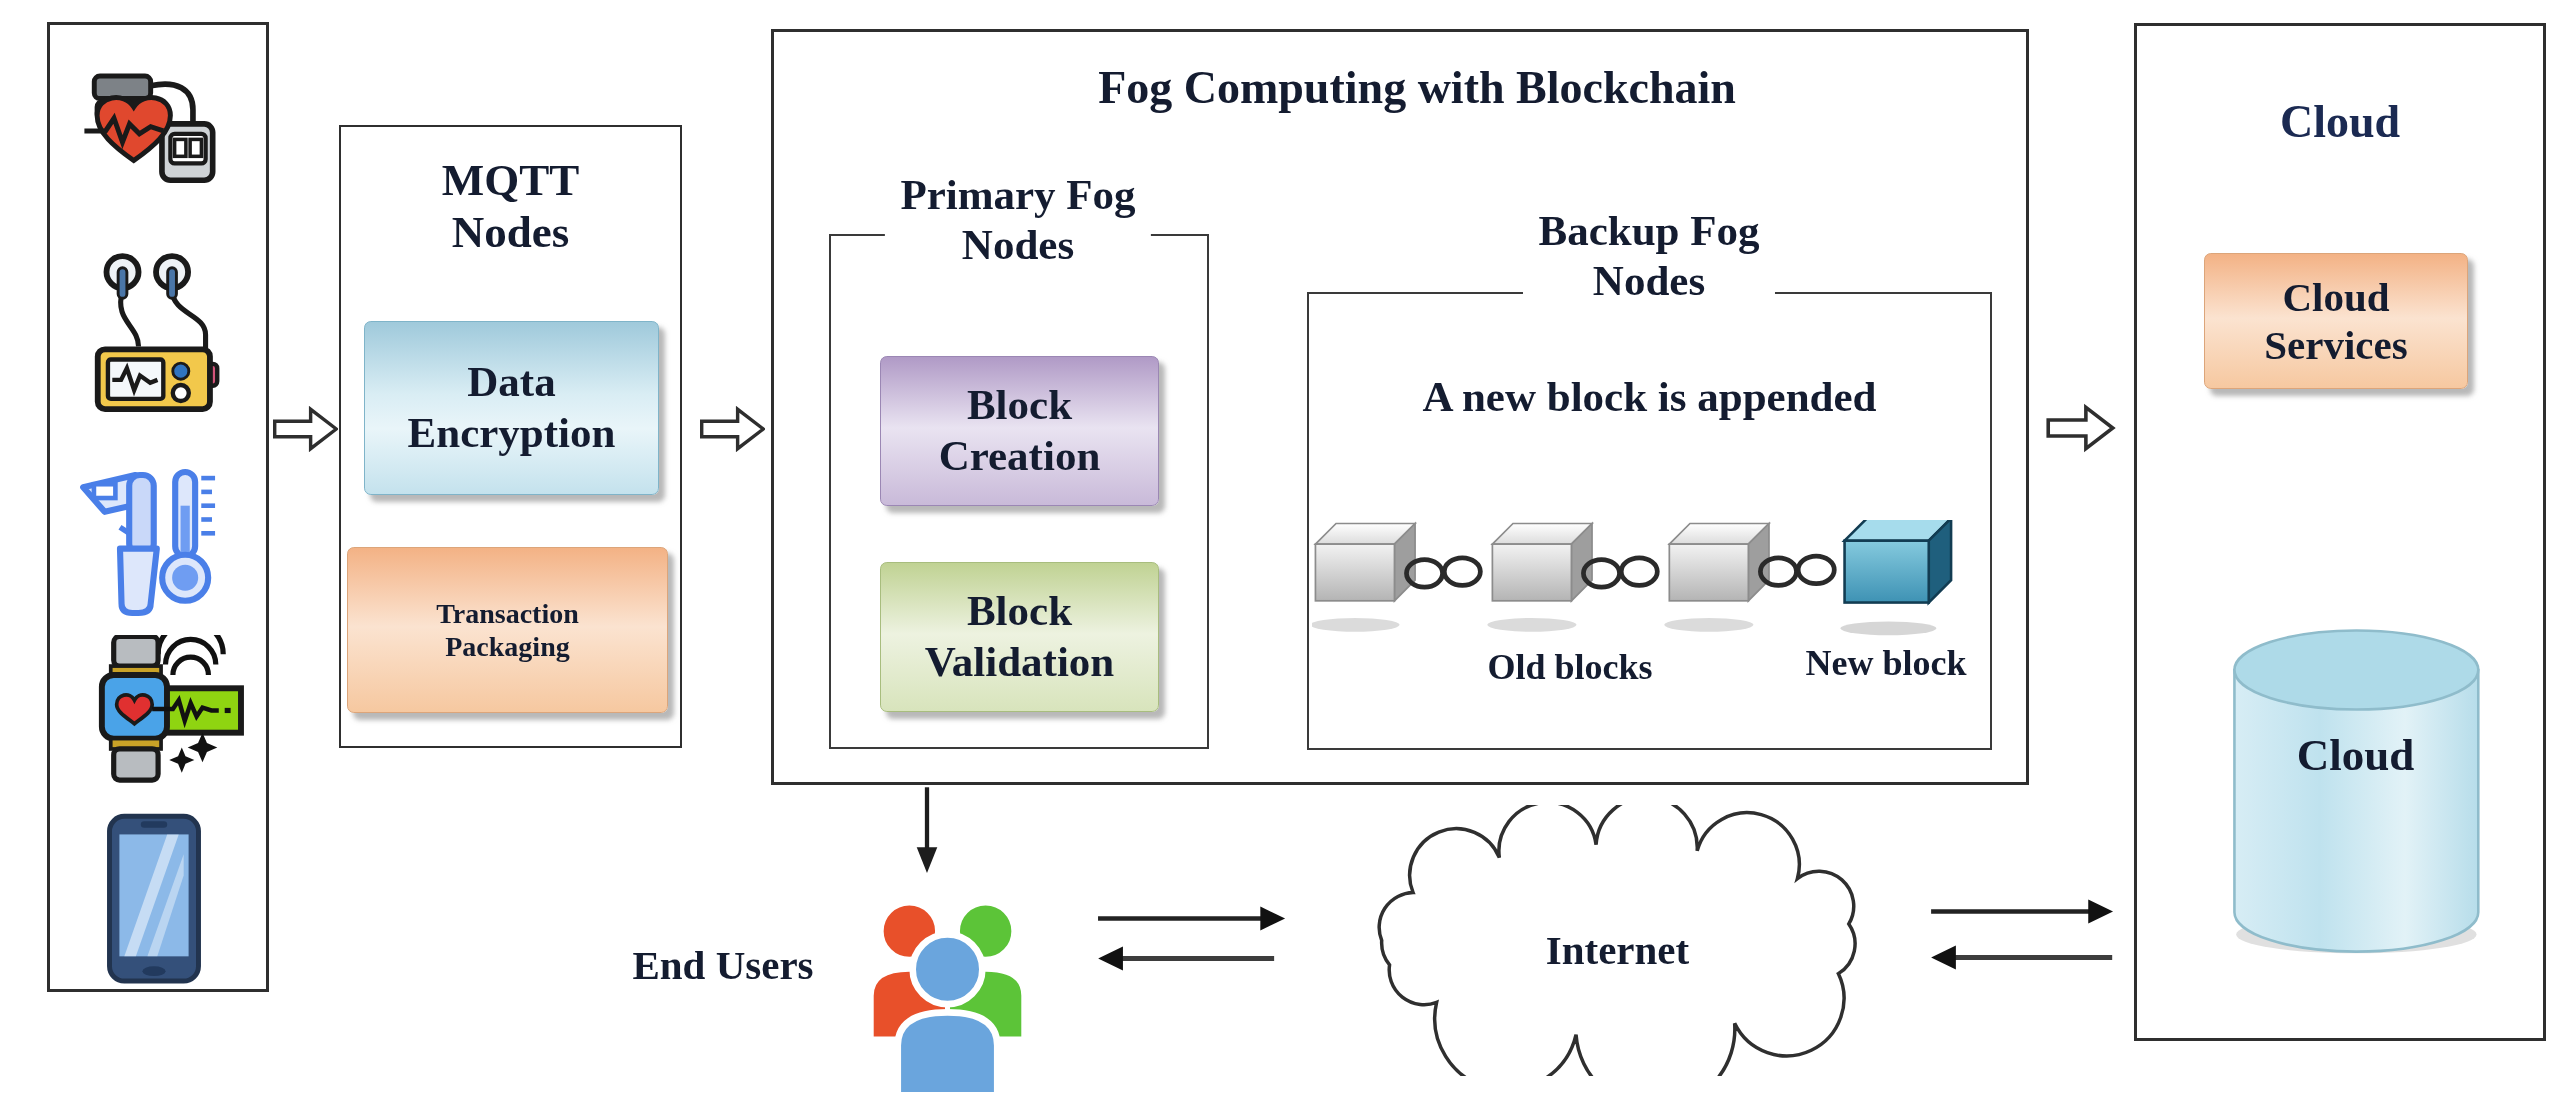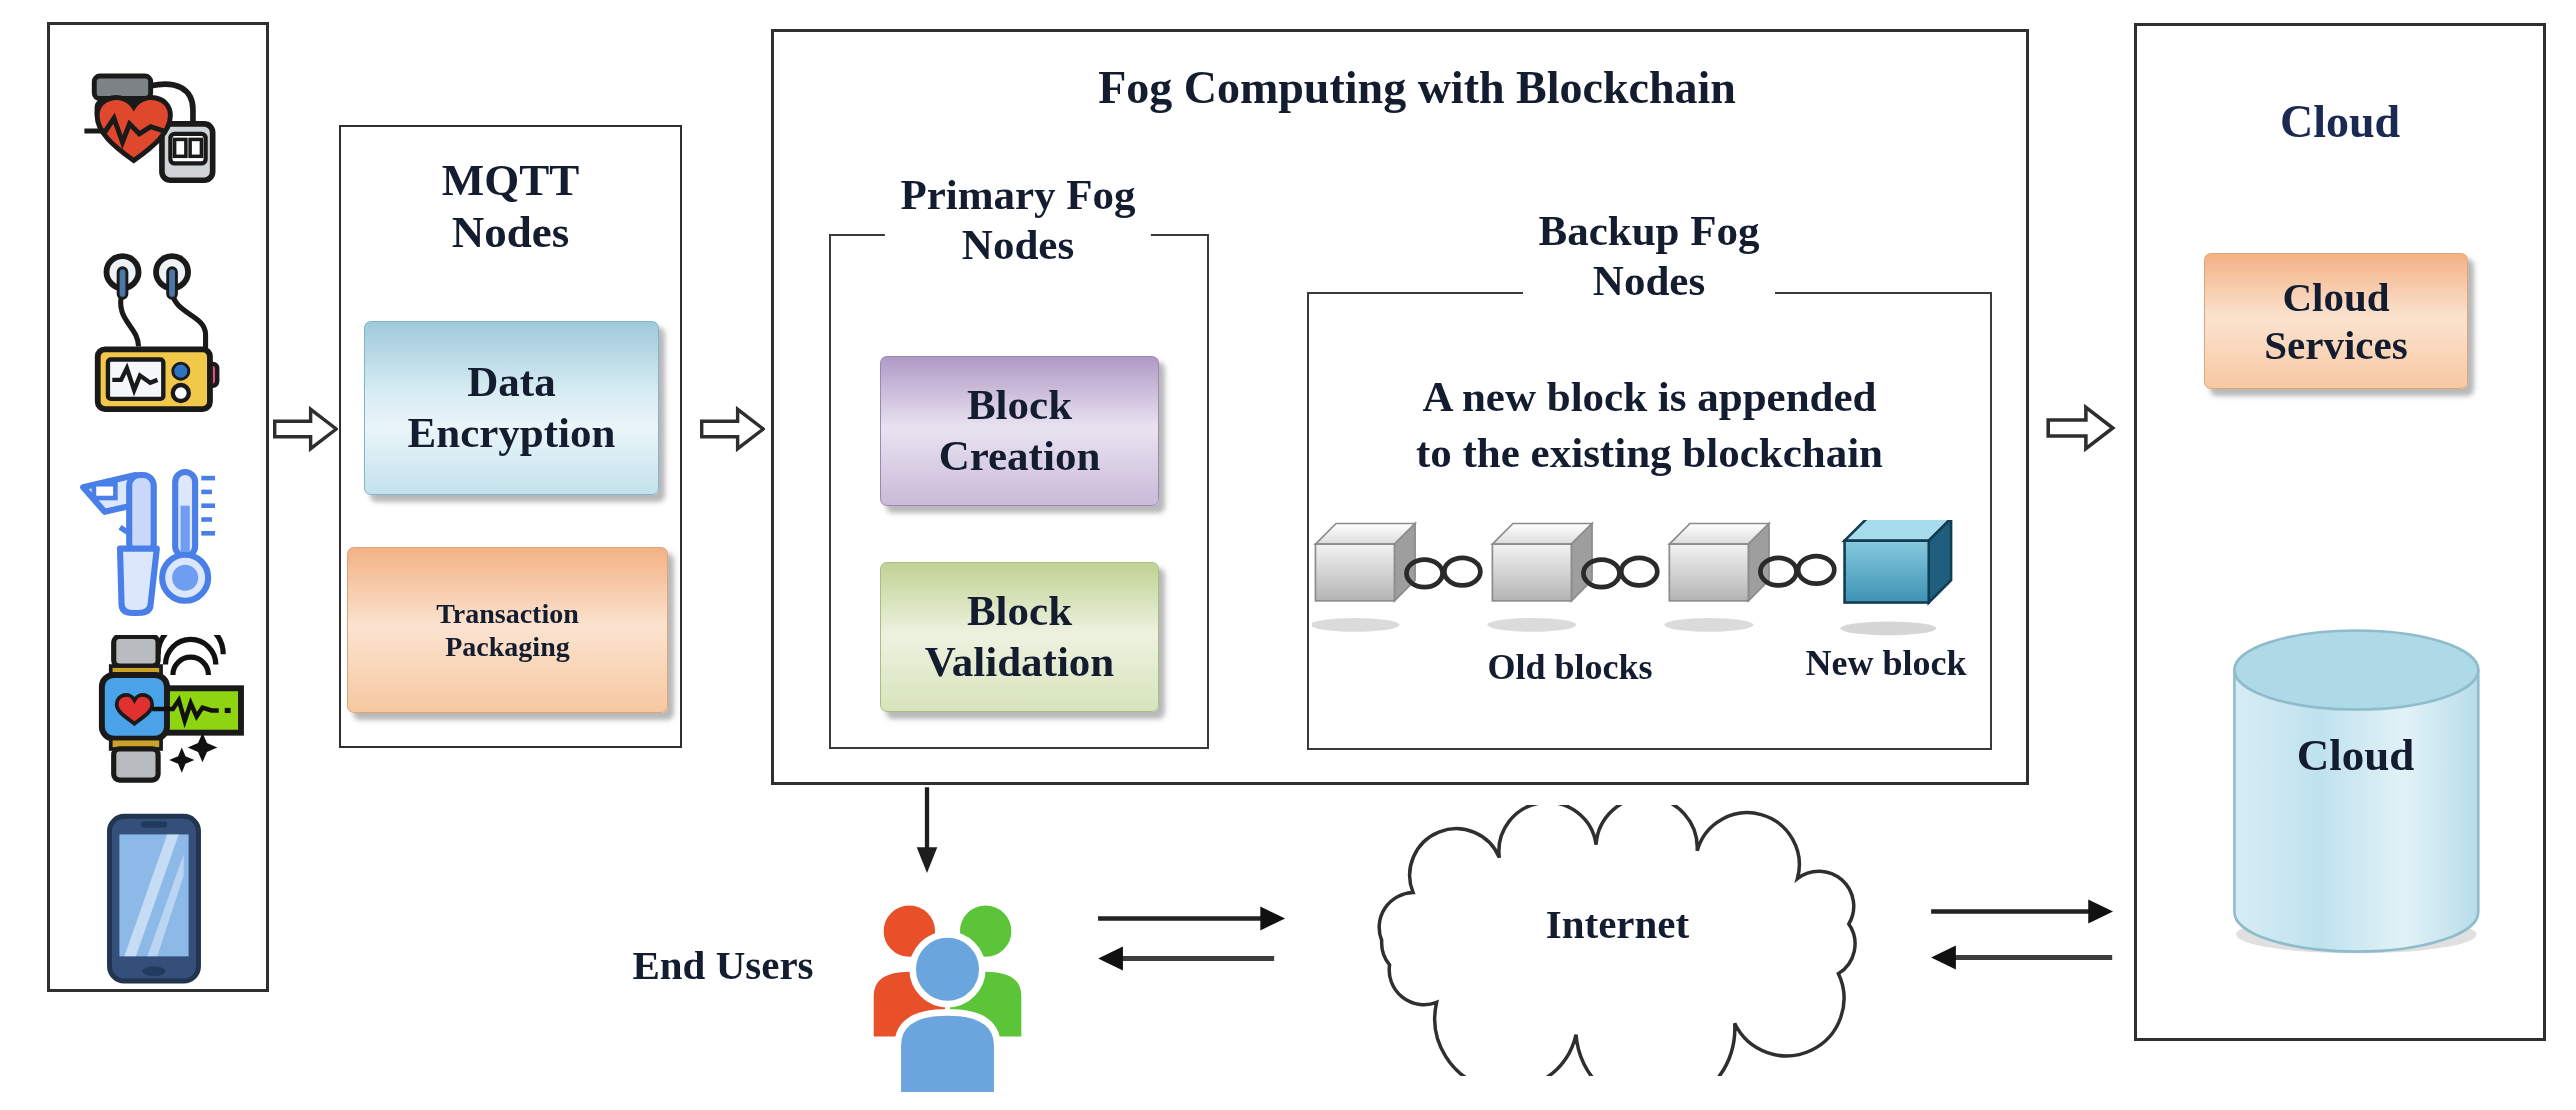--- a/index.html
+++ b/index.html
@@ -156,21 +156,20 @@
     <div>Validation</div>
   </div>
 
   <div class="group-box" style="left:1307px;top:292px;width:685px;height:458px;"></div>
   <div class="bracket-label" style="left:1649px;top:206px;transform:translateX(-50%);">
     <div>Backup Fog</div>
     <div>Nodes</div>
   </div>
   <div class="title t50 abs" style="left:1392px;top:369px;width:515px;line-height:1.3;">
     <div>A new block is appended</div>
-    <div>to the existing blockchain</div>
   </div>
 
   <svg class="abs" style="left:1312px;top:520px;" width="670" height="129" viewBox="0 0 780 150">
     <defs>
       <linearGradient id="gFront" x1="0" y1="0" x2="0" y2="1">
         <stop offset="0" stop-color="#f2f2f2"></stop>
           <stop offset="1" stop-color="#b4b4b4"></stop>
       </linearGradient>
       <linearGradient id="gTop" x1="0" y1="0" x2="0" y2="1">
         <stop offset="0" stop-color="#ffffff"></stop>
@@ -275,21 +274,21 @@
              A40,40 0 0 1 442,47
              A40,40 0 0 1 557,79
              A40,40 0 0 1 616,131
              A40,40 0 0 1 604,188
              A40,40 0 0 1 485,245
              A40,40 0 0 1 303,258
              A40,40 0 0 1 143,221
              A40,40 0 0 1 89,178
              A40,40 0 0 1 80,150 Z" fill="#ffffff" stroke="#2f2f2f" stroke-width="4"></path>
   </svg>
-  <div class="small-label t48" style="left:1510px;top:900px;width:215px;">Internet</div>
+  <div class="small-label t48" style="left:1510px;top:926px;width:215px;">Internet</div>
 
   <svg class="abs" style="left:1929px;top:891px;" width="187" height="41" viewBox="0 0 218 48">
     <line x1="2" y1="24" x2="188" y2="24" stroke="#222" stroke-width="5"></line>
     <polygon points="186,10 186,38 215,24" fill="#111"></polygon>
   </svg>
   <svg class="abs" style="left:1929px;top:937px;" width="187" height="41" viewBox="0 0 218 48">
     <line x1="30" y1="24" x2="214" y2="24" stroke="#3d3d3d" stroke-width="6"></line>
     <polygon points="31,10 31,38 2,24" fill="#111"></polygon>
   </svg>
 

